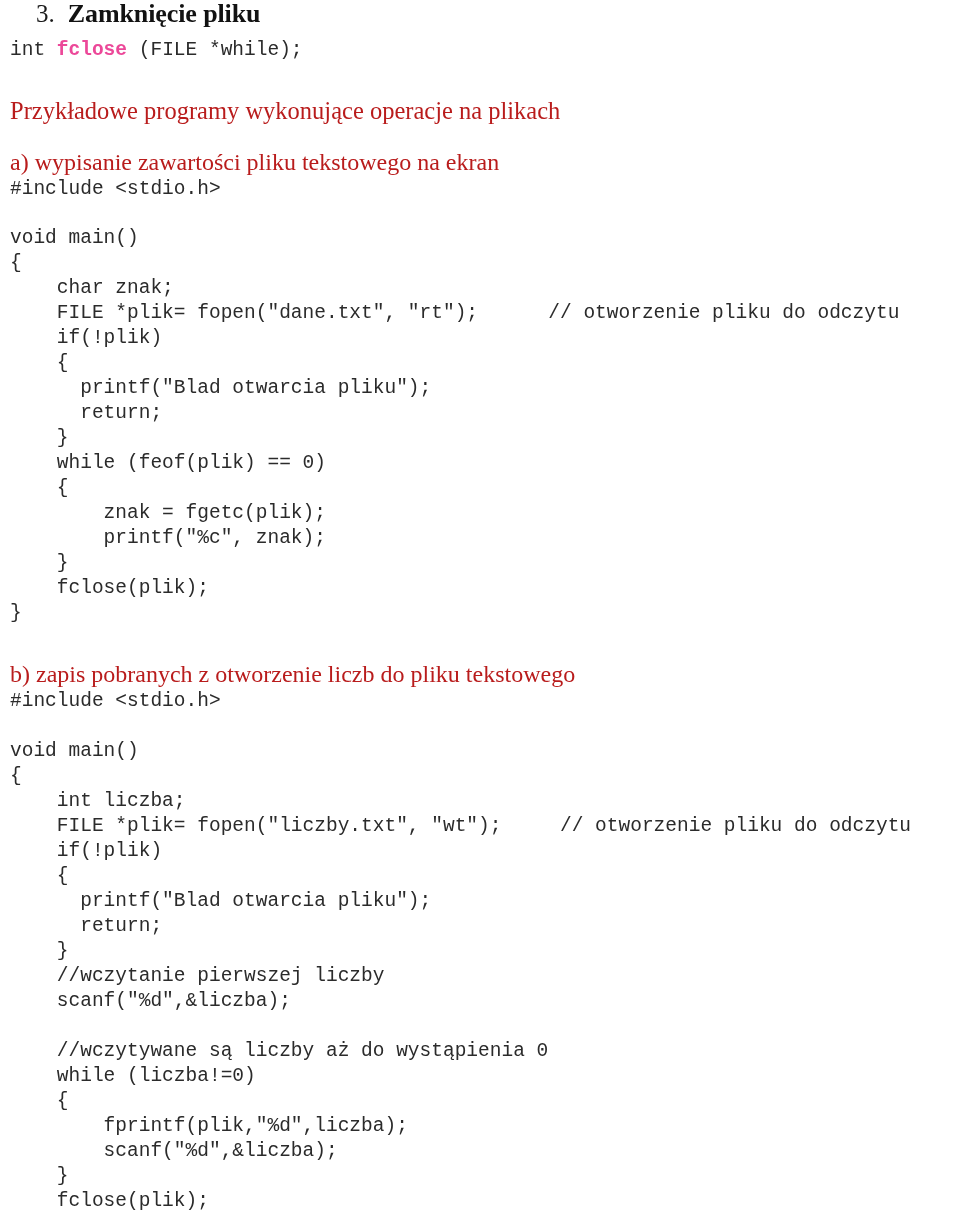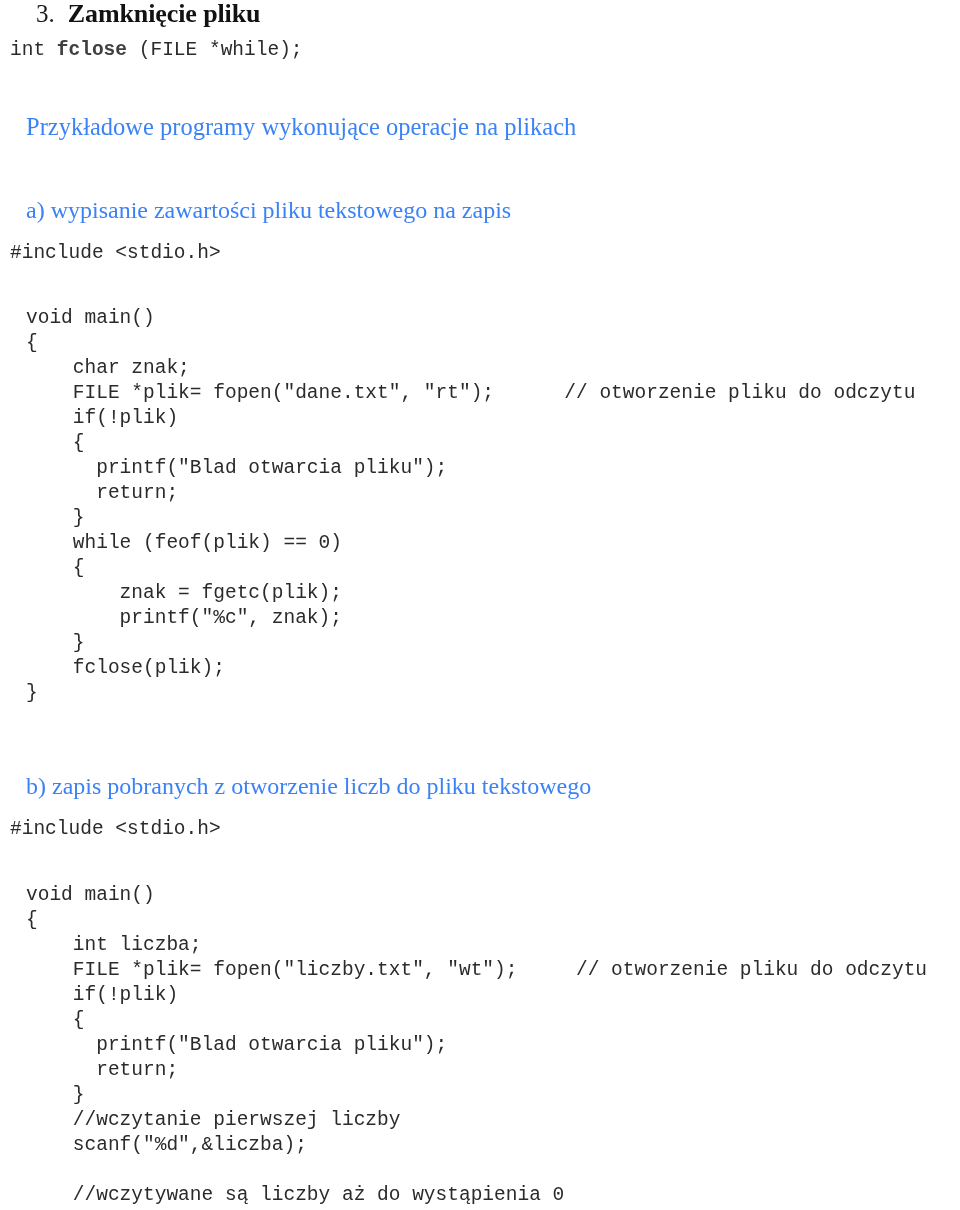--- a/index.html
+++ b/index.html
@@ -59,66 +59,66 @@
     font-size: 19.5px;
     line-height: 25px;
     color: #2b2b2b;
     white-space: pre;
     margin: 0;
     padding: 0;
     letter-spacing: 0px;
   }
   .code b {
     font-weight: 700;
-    color: #404040;
+    color: #ec4899;
   }
   .sig {
     margin-top: 4px;
   }
 
   
   .prose {
     font-family: "Liberation Serif", "DejaVu Serif", serif;
     font-size: 24px;
     line-height: 30px;
-    color: #3b82f6;
-    margin: 16px;
+    color: #b91c1c;
+    margin: 0;
     white-space: pre;
   }
   .prose-lead {
     font-size: 24.5px;
   }
 
   .sp-1  { height: 33px; }
   .sp-2  { height: 21px; }
   .sp-3  { height: 24px; }
   .sp-4  { height: 25px; }
   .sp-5  { height: 33px; }
 
-  .code-block { margin: 16px; padding: 0; }
+  .code-block { margin: 0; padding: 0; }
 </style>
 </head>
 <body>
 
 <div class="page">
 
   <div class="section-heading">
     <span class="num">3.</span>
     <span class="htext">Zamknięcie pliku</span>
   </div>
 
   <div class="code sig"><span>int </span><b>fclose</b><span> (FILE *while);</span></div>
 
   <div class="sp-1"></div>
 
   <div class="prose prose-lead">Przykładowe programy wykonujące operacje na plikach</div>
 
   <div class="sp-2"></div>
 
-  <div class="prose">a) wypisanie zawartości pliku tekstowego na zapis</div>
+  <div class="prose">a) wypisanie zawartości pliku tekstowego na ekran</div>
 
   <div class="code">#include &lt;stdio.h&gt;</div>
 
   <div class="sp-3"></div>
 
   <div class="code code-block">void main()
 {
     char znak;
     FILE *plik= fopen("dane.txt", "rt");      // otworzenie pliku do odczytu
     if(!plik)

